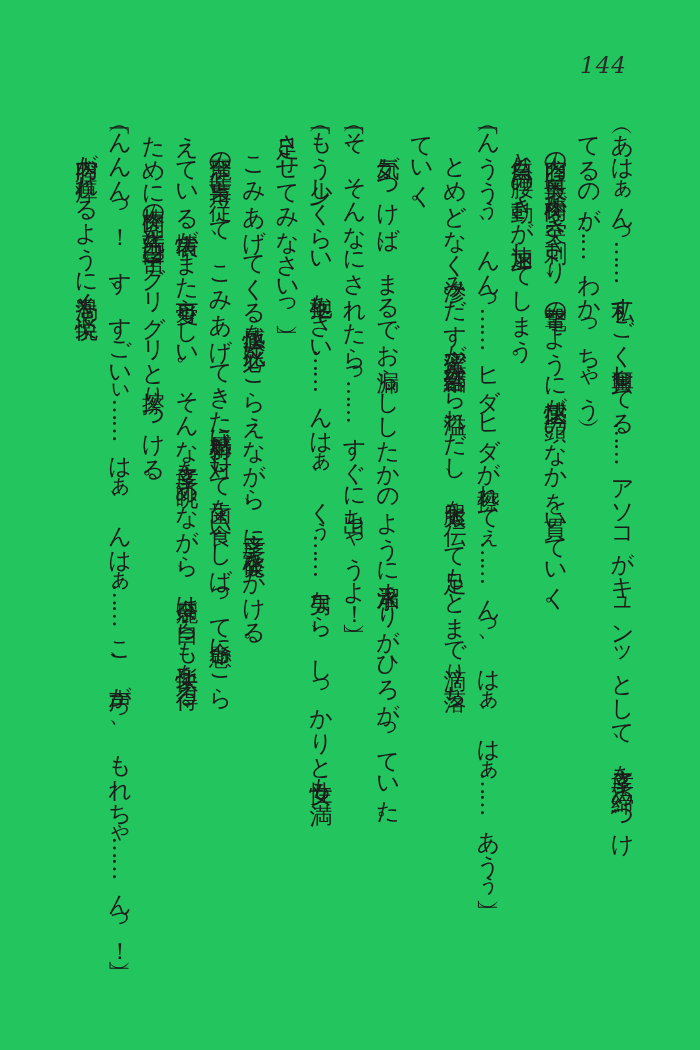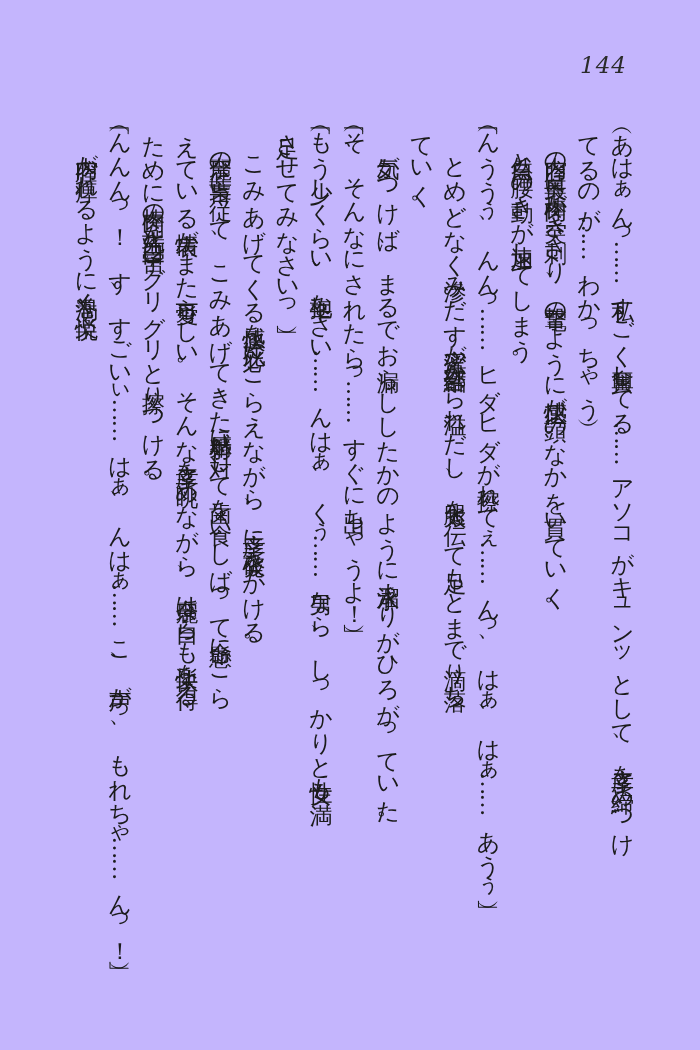--- a/index.html
+++ b/index.html
@@ -9,21 +9,21 @@
   body {
     width: 700px;
     height: 1050px;
     position: relative;
     overflow: hidden;
     background: #ffffff;
   }
   .page {
     position: absolute;
     inset: 0;
-    background: #c4b5fd;
+    background: #22c55e;
   }
   .page-number {
     position: absolute;
     top: 52px;
     left: 580px;
     font-family: "DejaVu Serif", "Liberation Serif", serif;
     font-style: italic;
     font-size: 23px;
     letter-spacing: 1px;
     color: #2b2b2b;

